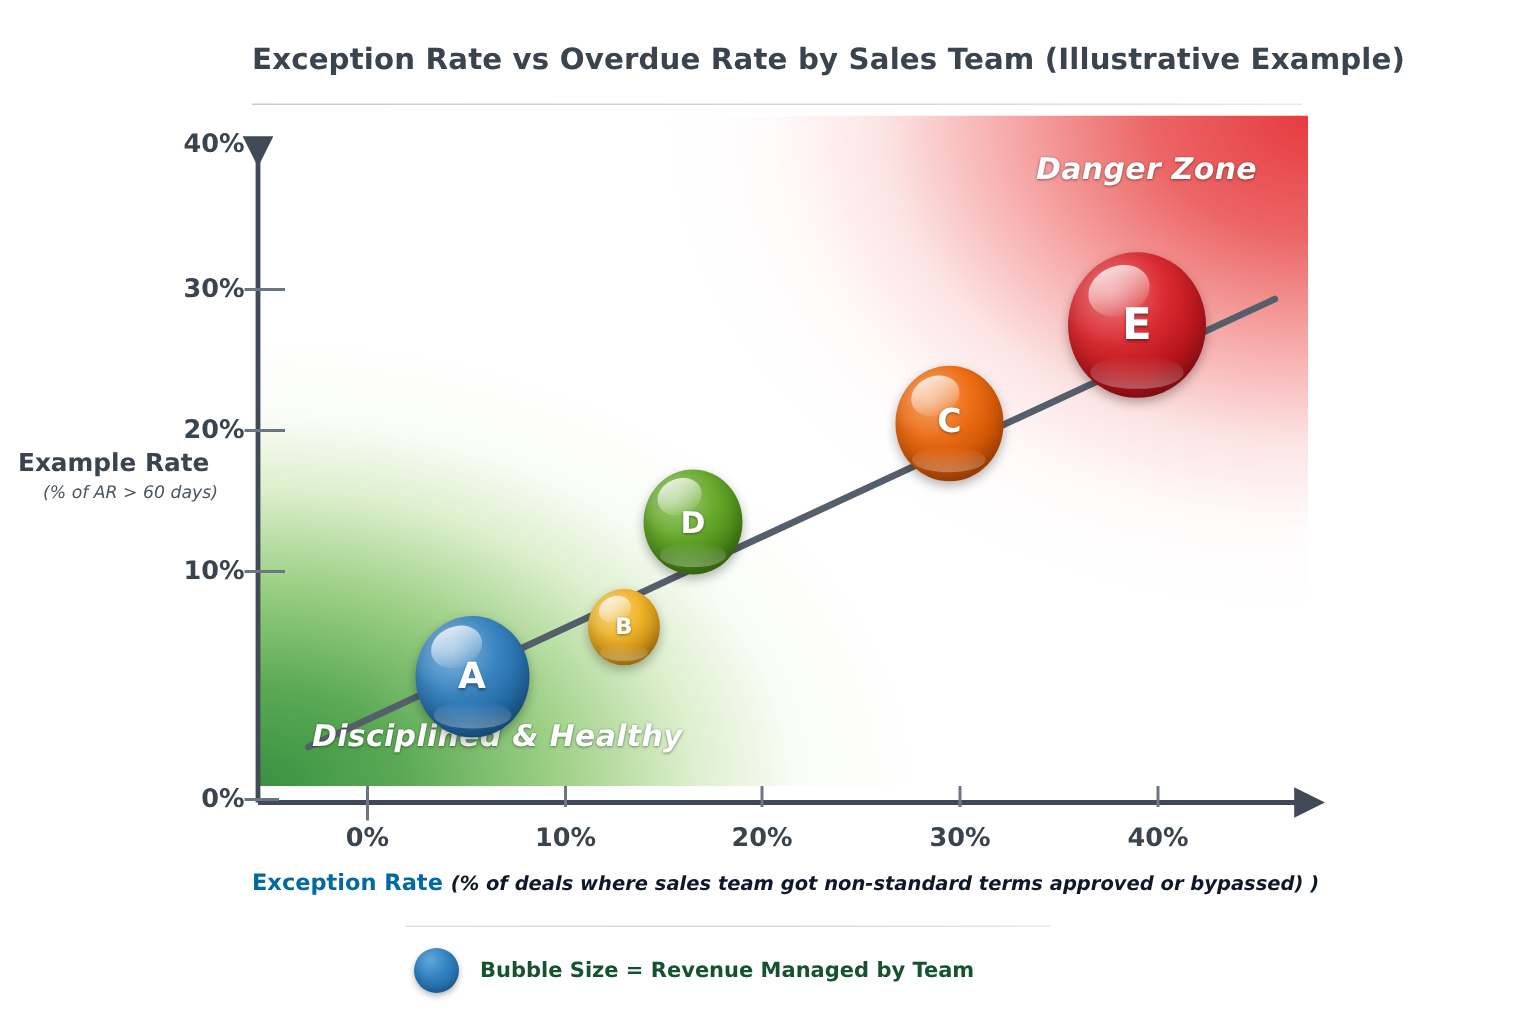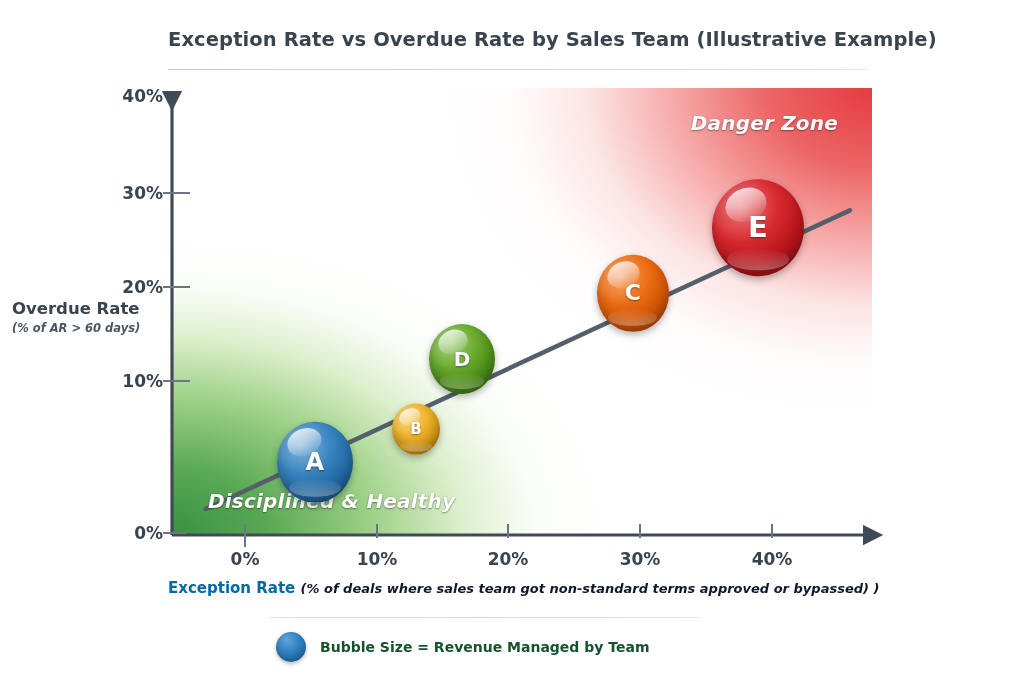--- a/index.html
+++ b/index.html
@@ -19,21 +19,21 @@
     font-size:19.5px;font-weight:700;letter-spacing:.1px;
     color:#3a444f;white-space:nowrap;
   }
   .title-rule{
     position:absolute;left:168px;top:69px;width:700px;height:1px;
     background:linear-gradient(to right,#c8ccd2,#d8dbdf 70%,#e8eaec);
   }
 
   
   .plot{
-    position:absolute;left:172px;top:88px;
+    position:absolute;left:172px;top:77px;
     width:700px;height:447px;
     overflow:hidden;
   }
   
   .zone-green{
     position:absolute;left:0;bottom:0;width:530px;height:300px;
     background:
       radial-gradient(ellipse 440px 300px at 0% 100%,
         rgba(46,138,54,0.95) 0%,
         rgba(72,160,66,0.90) 22%,
@@ -78,21 +78,21 @@
     white-space:nowrap;
   }
   .tick.y{text-align:right;transform:translate(-100%,-50%);}
   .tick.x{transform:translate(-50%,0);}
 
   
   .y-axis-title{
     position:absolute;left:12px;top:300px;width:150px;
   }
   .y-axis-title .main{font-size:16.5px;font-weight:700;color:#3a444f;line-height:1.15;}
-  .y-axis-title .sub{font-size:11.5px;font-style:italic;font-weight:700;color:#4b5560;margin-top:2px;}
+  .y-axis-title .sub{font-size:11.5px;font-style:italic;font-weight:400;color:#4b5560;margin-top:2px;text-align:center;}
 
   .x-axis-title{
     position:absolute;left:168px;top:578px;white-space:nowrap;
   }
   .x-axis-title .main{font-size:15px;font-weight:700;color:#0369a1;}
   .x-axis-title .sub{font-size:13px;font-style:italic;font-weight:700;color:#0f172a;}
 
   
   .bubble{
     position:absolute;border-radius:50%;
@@ -224,21 +224,21 @@
   <div class="tick y" style="left:163px;top:381px;">10%</div>
   <div class="tick y" style="left:163px;top:533px;">0%</div>
 
   <div class="tick x" style="left:245px;top:549px;">0%</div>
   <div class="tick x" style="left:377px;top:549px;">10%</div>
   <div class="tick x" style="left:508px;top:549px;">20%</div>
   <div class="tick x" style="left:640px;top:549px;">30%</div>
   <div class="tick x" style="left:772px;top:549px;">40%</div>
 
   <div class="y-axis-title">
-    <div class="main">Overdue Rate</div>
+    <div class="main">Example Rate</div>
     <div class="sub">(% of AR &gt; 60 days)</div>
   </div>
 
   <div class="x-axis-title">
     <span class="main">Exception Rate </span><span class="sub">(% of deals where sales team got non-standard terms approved or bypassed) )</span>
   </div>
 
   <div class="legend-rule"></div>
   <div class="legend">
     <div class="legend-bubble" id="legend-marker" style="background: radial-gradient(circle at 36% 26%, rgb(95, 166, 218) 0%, rgb(47, 127, 191) 45%, rgb(27, 94, 150) 100%); box-shadow: rgba(0, 0, 0, 0.28) 0px 2px 4px, rgba(0, 0, 0, 0.18) 0px -3px 6px inset;"></div>

